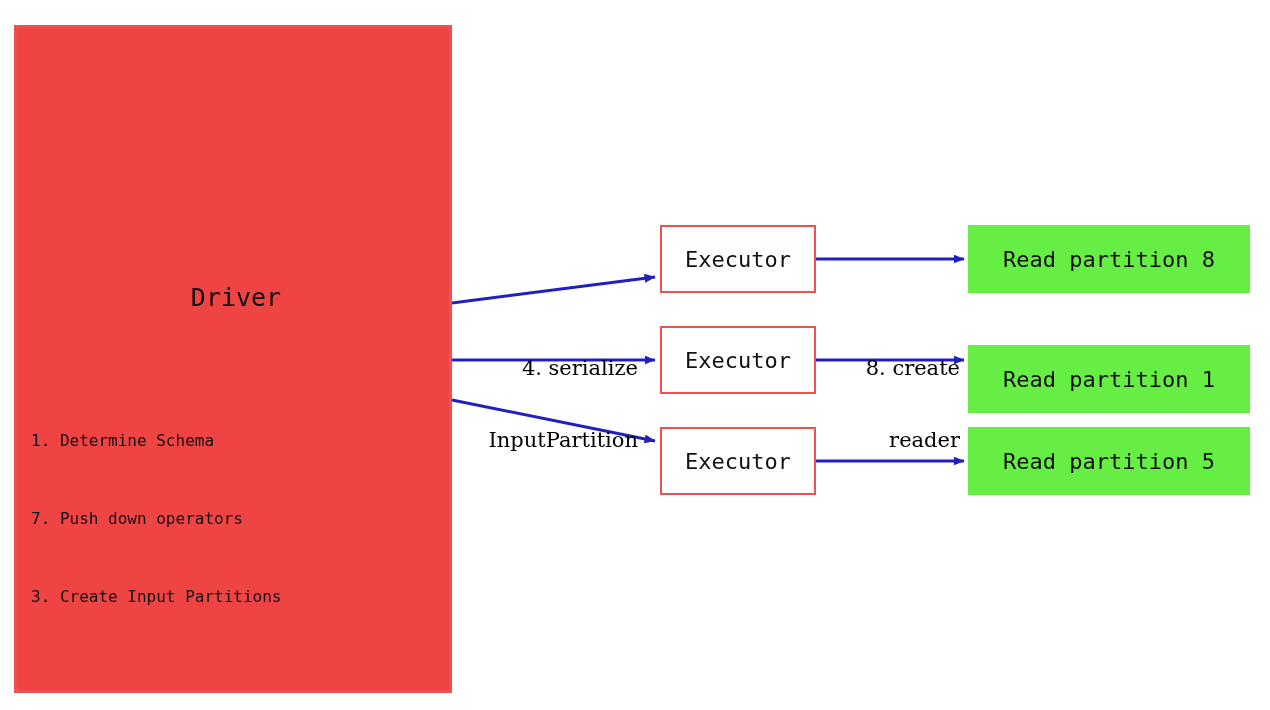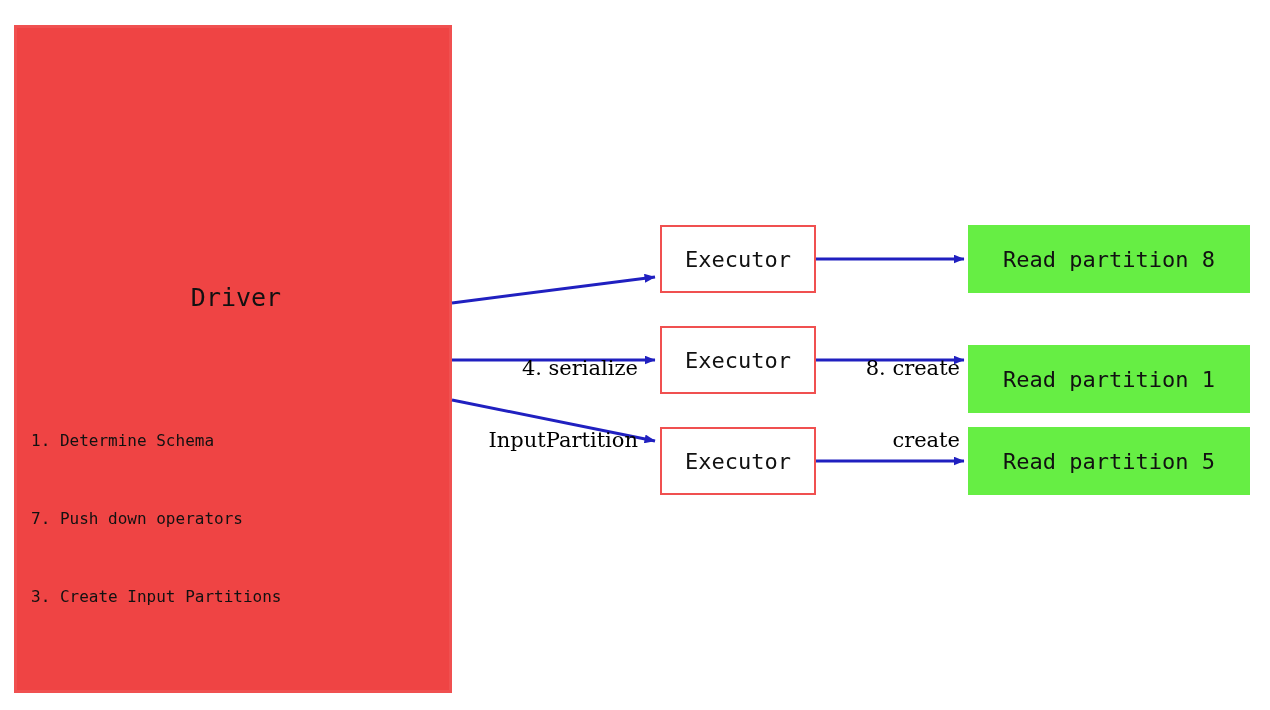--- a/index.html
+++ b/index.html
@@ -182,16 +182,16 @@
     <line x1="816" y1="461" x2="964" y2="461" stroke="#2020c0" stroke-width="3" marker-end="url(#arrowhead)"></line>
   </svg>
 
   <div class="edge-label label-serialize">
     <div>4. serialize</div>
     <div>InputPartition</div>
   </div>
 
   <div class="edge-label label-create-reader">
     <div>8. create</div>
-    <div>create</div>
+    <div>reader</div>
   </div>
 
 </div>
 
 </body></html>

